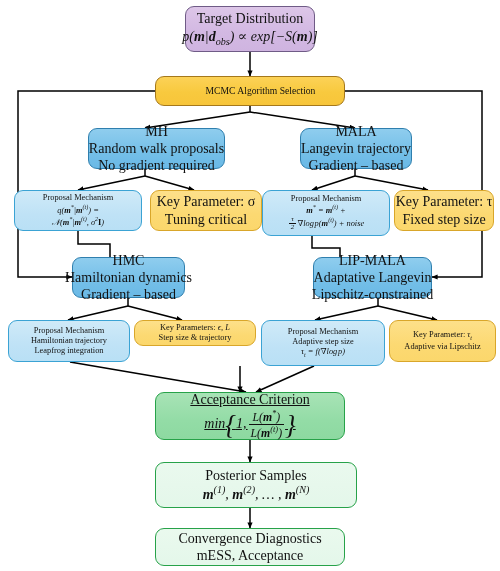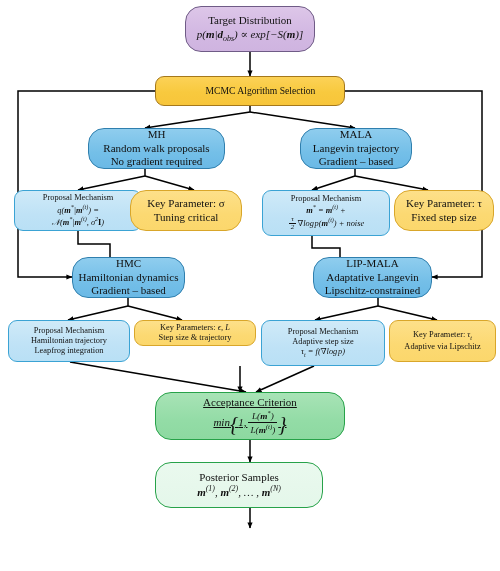--- a/index.html
+++ b/index.html
@@ -68,21 +68,21 @@
   .green {
     background: linear-gradient(180deg,#a8e3b6 0%, #93dca6 60%, #8dd9a1 100%);
     border: 1.3px solid #27a249;
     text-decoration: underline;
   }
   .palegreen {
     background: linear-gradient(180deg,#eaf9ee 0%, #e4f7ea 100%);
     border: 1.3px solid #27a249;
   }
   
-  .t9 { font-size: 11px; border-radius: 16px; }
+  .t9 { font-size: 14px; }
   .t85 { font-size: 8.4px; }
   .t10 { font-size: 9.6px; padding-left: 24px; }
   .math { font-style: italic; font-family: "Liberation Serif","DejaVu Serif",serif; }
   .bm { font-weight: bold; font-style: italic; }
   .sup { font-size: 0.72em; vertical-align: super; }
   .sub { font-size: 0.72em; vertical-align: sub; }
   .frac {
     display: inline-flex;
     flex-direction: column;
     vertical-align: middle;
@@ -182,21 +182,21 @@
   <div class="node lightblue t85" style="left:14px; top:190px; width:128px; height:41px;">
     <span class="ln">Proposal Mechanism</span>
     <span class="ln math">
       q<span>(</span><span class="bm">m</span><span class="sup">*</span>|<span class="bm">m</span><span class="sup">(t)</span><span>)</span> =
     </span>
     <span class="ln math">
       𝒩(<span class="bm">m</span><span class="sup">*</span>|<span class="bm">m</span><span class="sup">(t)</span>, σ<span class="sup">2</span><span style="font-style:normal;font-weight:bold;">I</span>)
     </span>
   </div>
 
-  <div class="node yellow t9" style="left:130px; top:190px; width:112px; height:41px;">
+  <div class="node yellow t9" style="left:150px; top:190px; width:112px; height:41px;">
     <span class="ln">Key Parameter: σ</span>
     <span class="ln">Tuning critical</span>
   </div>
 
   <div class="node lightblue t85" style="left:262px; top:190px; width:128px; height:46px;">
     <span class="ln">Proposal Mechanism</span>
     <span class="ln math">
       <span class="bm">m</span><span class="sup">*</span> = <span class="bm">m</span><span class="sup">(t)</span> +
     </span>
     <span class="ln math">
@@ -255,21 +255,25 @@
   <div class="node green t9" style="left:155px; top:392px; width:190px; height:48px;">
     <span class="ln">Acceptance Criterion</span>
     <span class="ln math" style="margin-top:1px;">
       min<span class="brace">{</span>1, <span class="frac">
           <span class="num">L(<span class="bm">m</span><span class="sup">*</span>)</span>
           <span class="den">L(<span class="bm">m</span><span class="sup">(t)</span>)</span>
         </span><span class="brace">}</span>
     </span>
   </div>
 
-  <div class="node palegreen t9" style="left:155px; top:462px; width:168px; height:46px;">
+  <div class="node palegreen t9" style="left:155px; top:462px; width:202px; height:46px;">
     <span class="ln">Posterior Samples</span>
     <span class="ln math">
       <span class="bm">m</span><span class="sup">(1)</span>, <span class="bm">m</span><span class="sup">(2)</span>, … , <span class="bm">m</span><span class="sup">(N)</span>
     </span>
   </div>
 
+  <div class="node palegreen t9" style="left:155px; top:528px; width:190px; height:38px;">
+    <span class="ln">Convergence Diagnostics</span>
+    <span class="ln">mESS, Acceptance</span>
+  </div>
 
 </div>
 
 </body></html>

